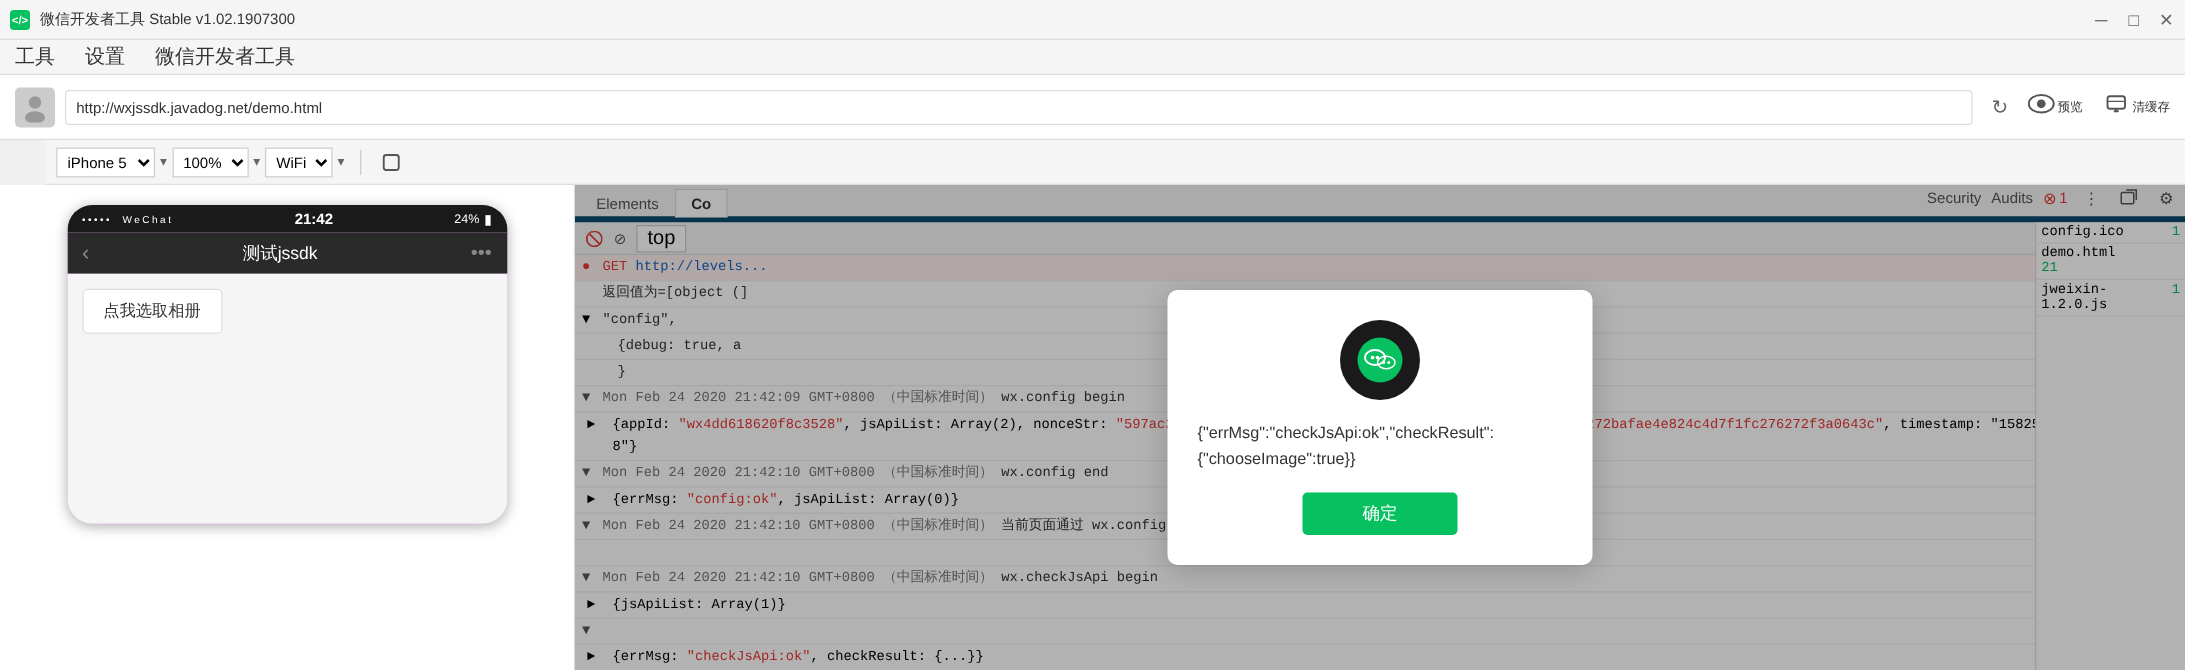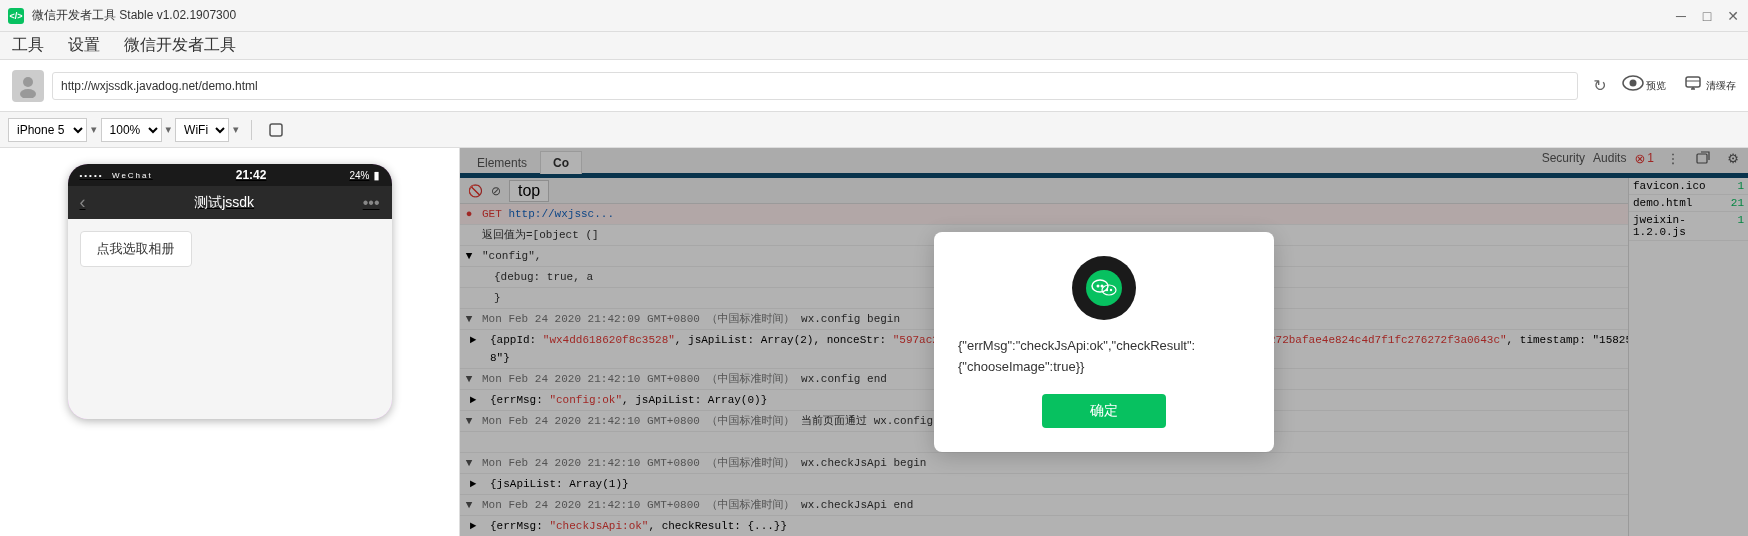--- a/index.html
+++ b/index.html
@@ -100,20 +100,21 @@
 
     
     .device-bar {
       height: 36px;
       background: #f5f5f5;
       border-bottom: 1px solid #ddd;
       display: flex;
       align-items: center;
       padding: 0 8px;
       gap: 4px;
+      margin-left: 37px;
     }
     .device-select {
       height: 24px;
       border: 1px solid #ccc;
       background: #fff;
       font-size: 12px;
       padding: 0 4px;
       cursor: pointer;
     }
     .device-separator {
@@ -140,27 +141,26 @@
       background: #fff;
       border-right: 1px solid #ddd;
       display: flex;
       flex-direction: column;
       align-items: center;
       padding: 0;
       overflow: hidden;
       position: relative;
     }
     .phone-frame {
-      width: 324px;
+      width: 352px;
       background: #f0abfc;
       border-radius: 20px;
       margin: 16px auto;
       overflow: hidden;
       box-shadow: 0 2px 10px rgba(0,0,0,0.3);
-      text-decoration: underline;
     }
     .phone-status-bar {
       background: #1a1a1a;
       color: white;
       display: flex;
       justify-content: space-between;
       align-items: center;
       padding: 4px 12px;
       font-size: 11px;
     }
@@ -503,21 +503,21 @@
       <button class="console-toolbar-btn">⊘</button>
       <button class="console-top-btn">top</button>
       <span style="flex:1;"></span>
       <span style="font-size:12px;color:#555;">t levels ▾</span>
     </div>
 
     <div class="console-content">
 
       <div class="console-row error-row">
         <span class="console-row-indicator indicator-error">●</span>
-        <span class="console-row-content text-red">GET <span class="text-blue">http://wxjssc...</span></span>
+        <span class="console-row-content text-red">GET <span class="text-blue">http://levels...</span></span>
         <span class="console-row-source"></span>
       </div>
 
       <div class="console-row">
         <span class="console-row-indicator"></span>
         <span class="console-row-content text-dark">返回值为=[object (]</span>
         <span class="console-row-source"></span>
       </div>
 
       <div class="console-row">
@@ -575,37 +575,36 @@
         <span class="console-row-source"></span>
       </div>
       <div class="console-row">
         <span class="console-row-indicator" style="padding-left:8px;">►</span>
         <span class="console-row-content" style="padding-left:12px;">{jsApiList: Array(1)}</span>
         <span class="console-row-source text-green">VM61:1</span>
       </div>
 
       <div class="console-row">
         <span class="console-row-indicator" style="color:#555;">▼</span>
-        <span class="console-row-content text-dark"><span class="text-gray">Mon Feb 24 2020 21:42:10 GMT+0800 （中国标准时间）</span> wx.checkJsApi end</span>
         <span class="console-row-source"></span>
       </div>
       <div class="console-row">
         <span class="console-row-indicator" style="padding-left:8px;">►</span>
         <span class="console-row-content" style="padding-left:12px;">{errMsg: <span class="text-red">"checkJsApi:ok"</span>, checkResult: {...}}</span>
         <span class="console-row-source text-green">VM61:1</span>
       </div>
 
     </div>
 
     <div style="position:absolute; right:0; top:30px; width:120px; background:#fff; border-left:1px solid #ddd; height:calc(100% - 30px); font-family:'Courier New',monospace; font-size:11px;">
       <div style="border-bottom:1px solid #f0f0f0; display:flex; justify-content:space-between; padding:2px 4px;">
-        <span>favicon.ico</span>
+        <span>config.ico</span>
         <span style="color:#07c160;">1</span>
       </div>
-      <div style="border-bottom:1px solid #f0f0f0; display:flex; justify-content:space-between; padding:2px 4px;">
+      <div style="border-bottom:1px solid #f0f0f0; display:flex; justify-content:space-between; padding:2px 4px;flex-direction:column;">
         <span>demo.html</span>
         <span style="color:#07c160;">21</span>
       </div>
       <div style="border-bottom:1px solid #f0f0f0; display:flex; justify-content:space-between; padding:2px 4px;">
         <span>jweixin-1.2.0.js</span>
         <span style="color:#07c160;">1</span>
       </div>
     </div>
 
     <div class="dialog-overlay">

